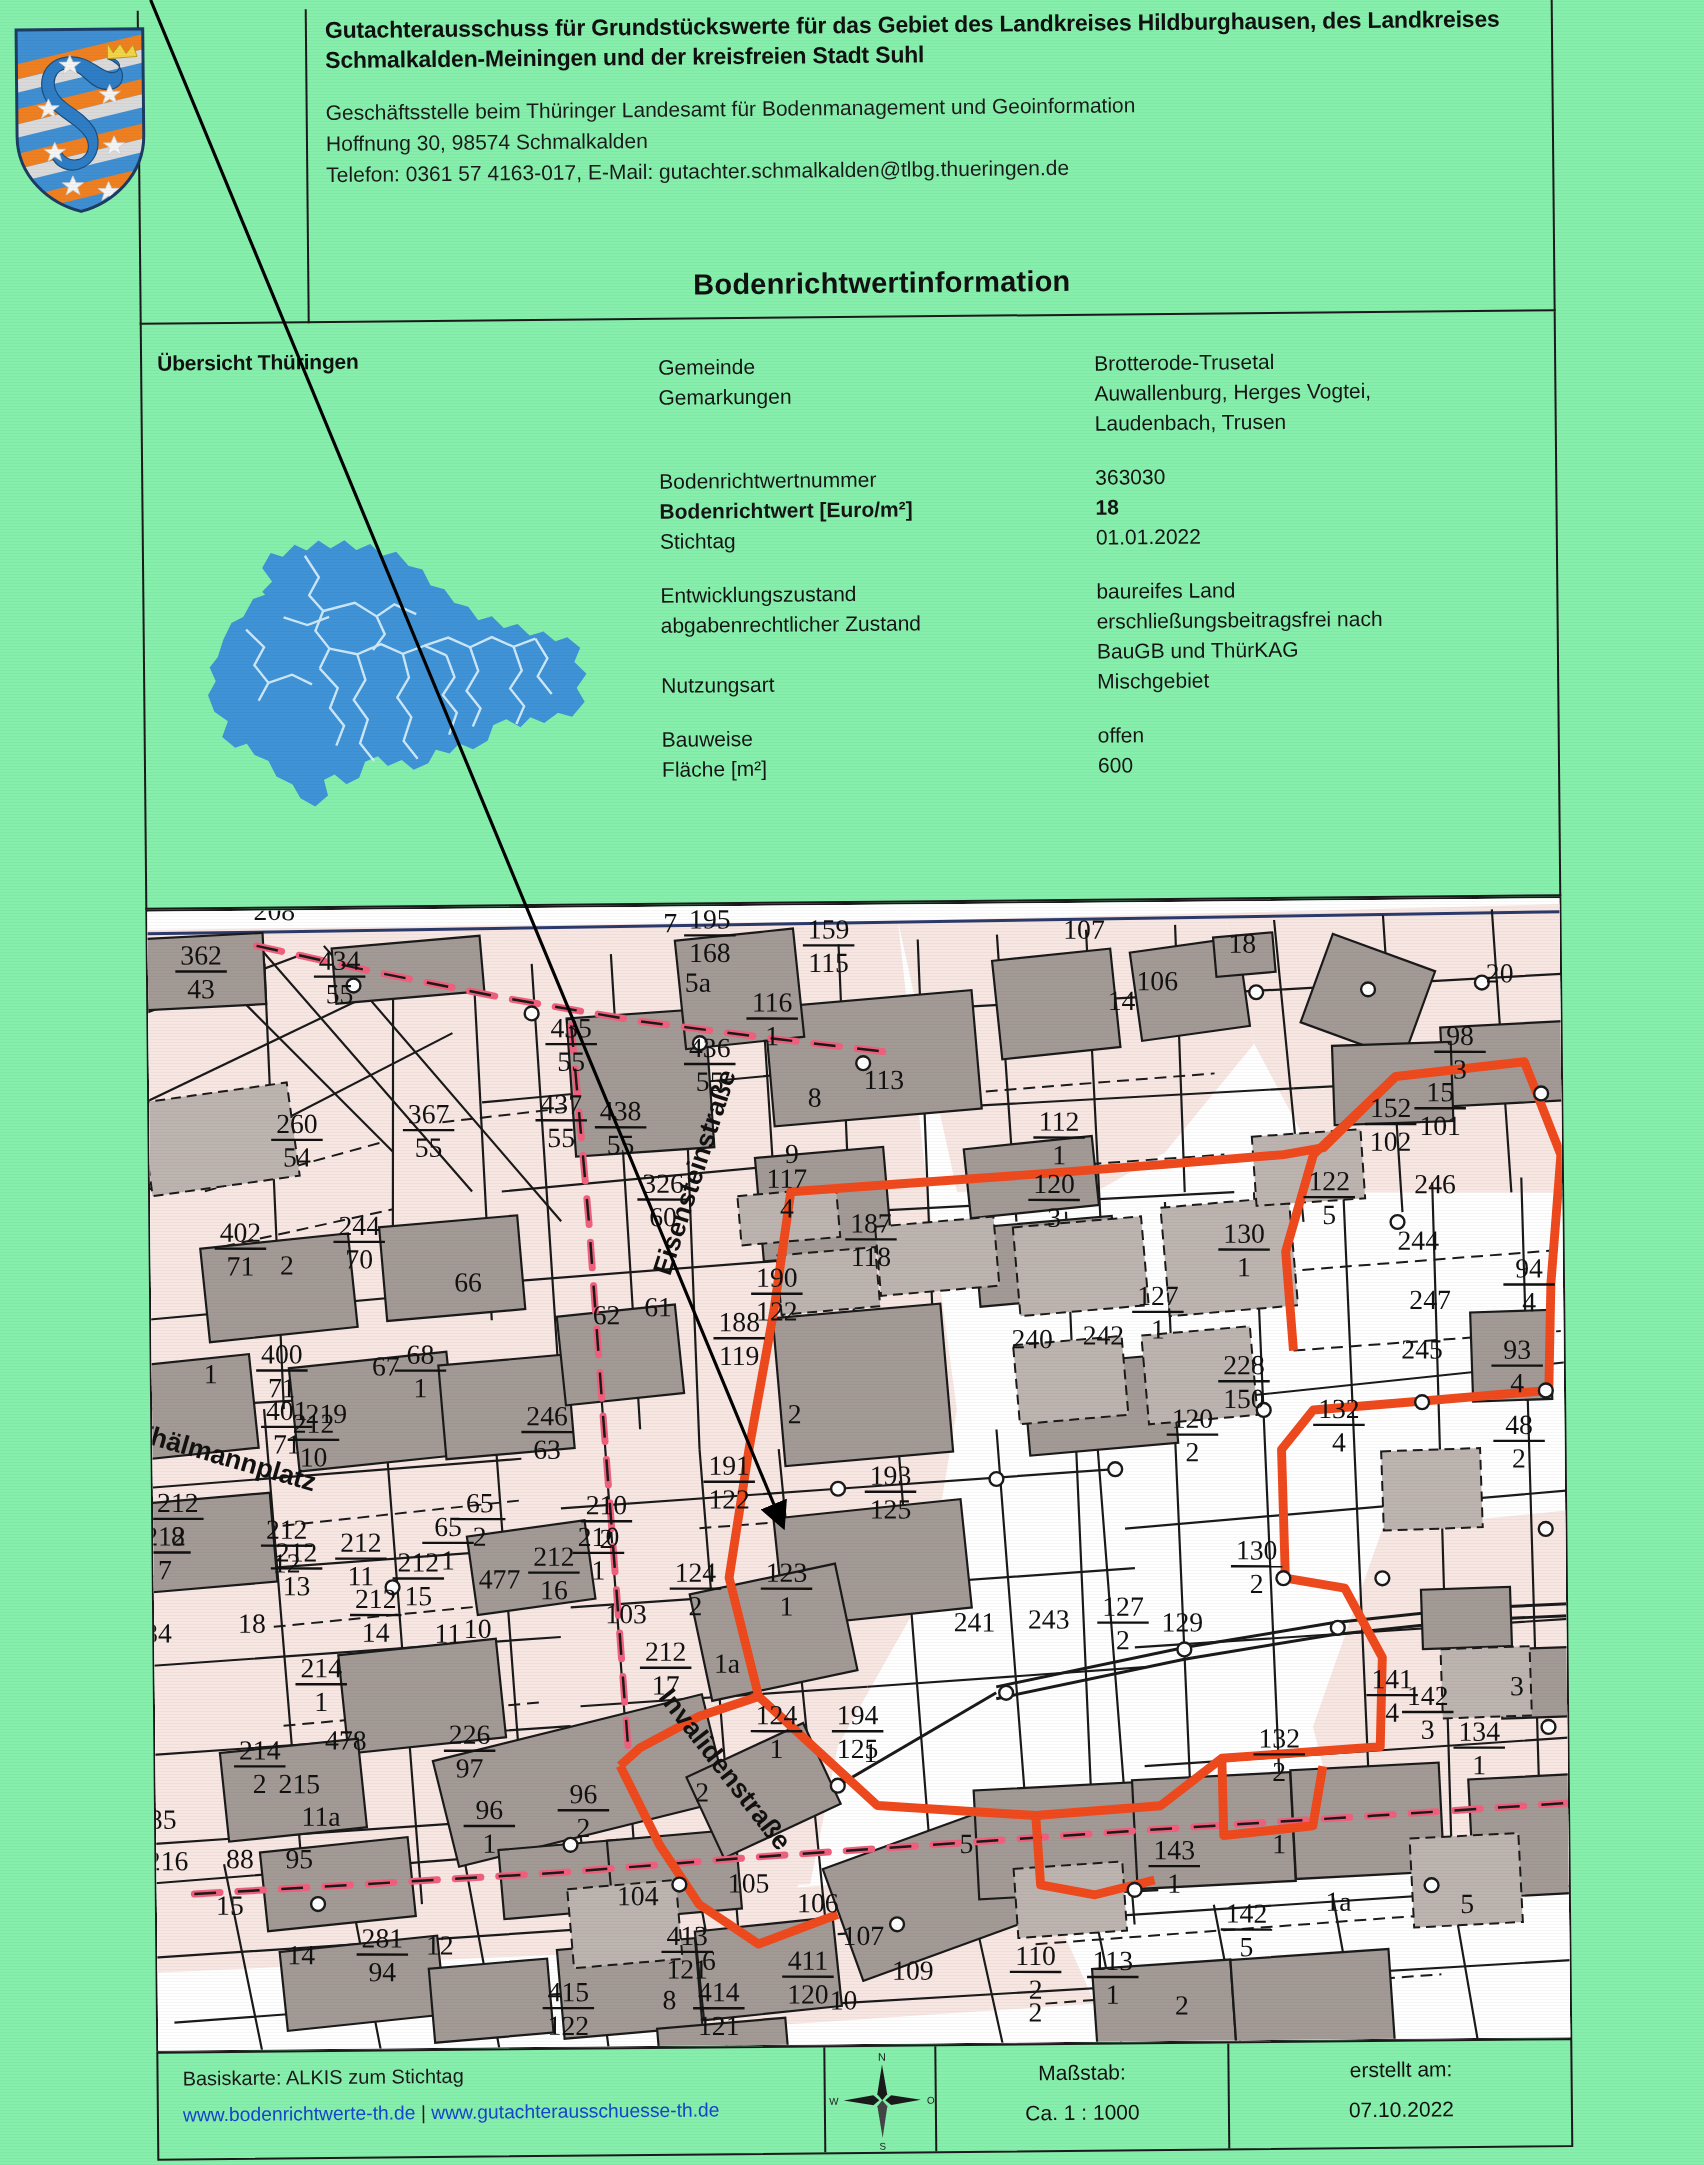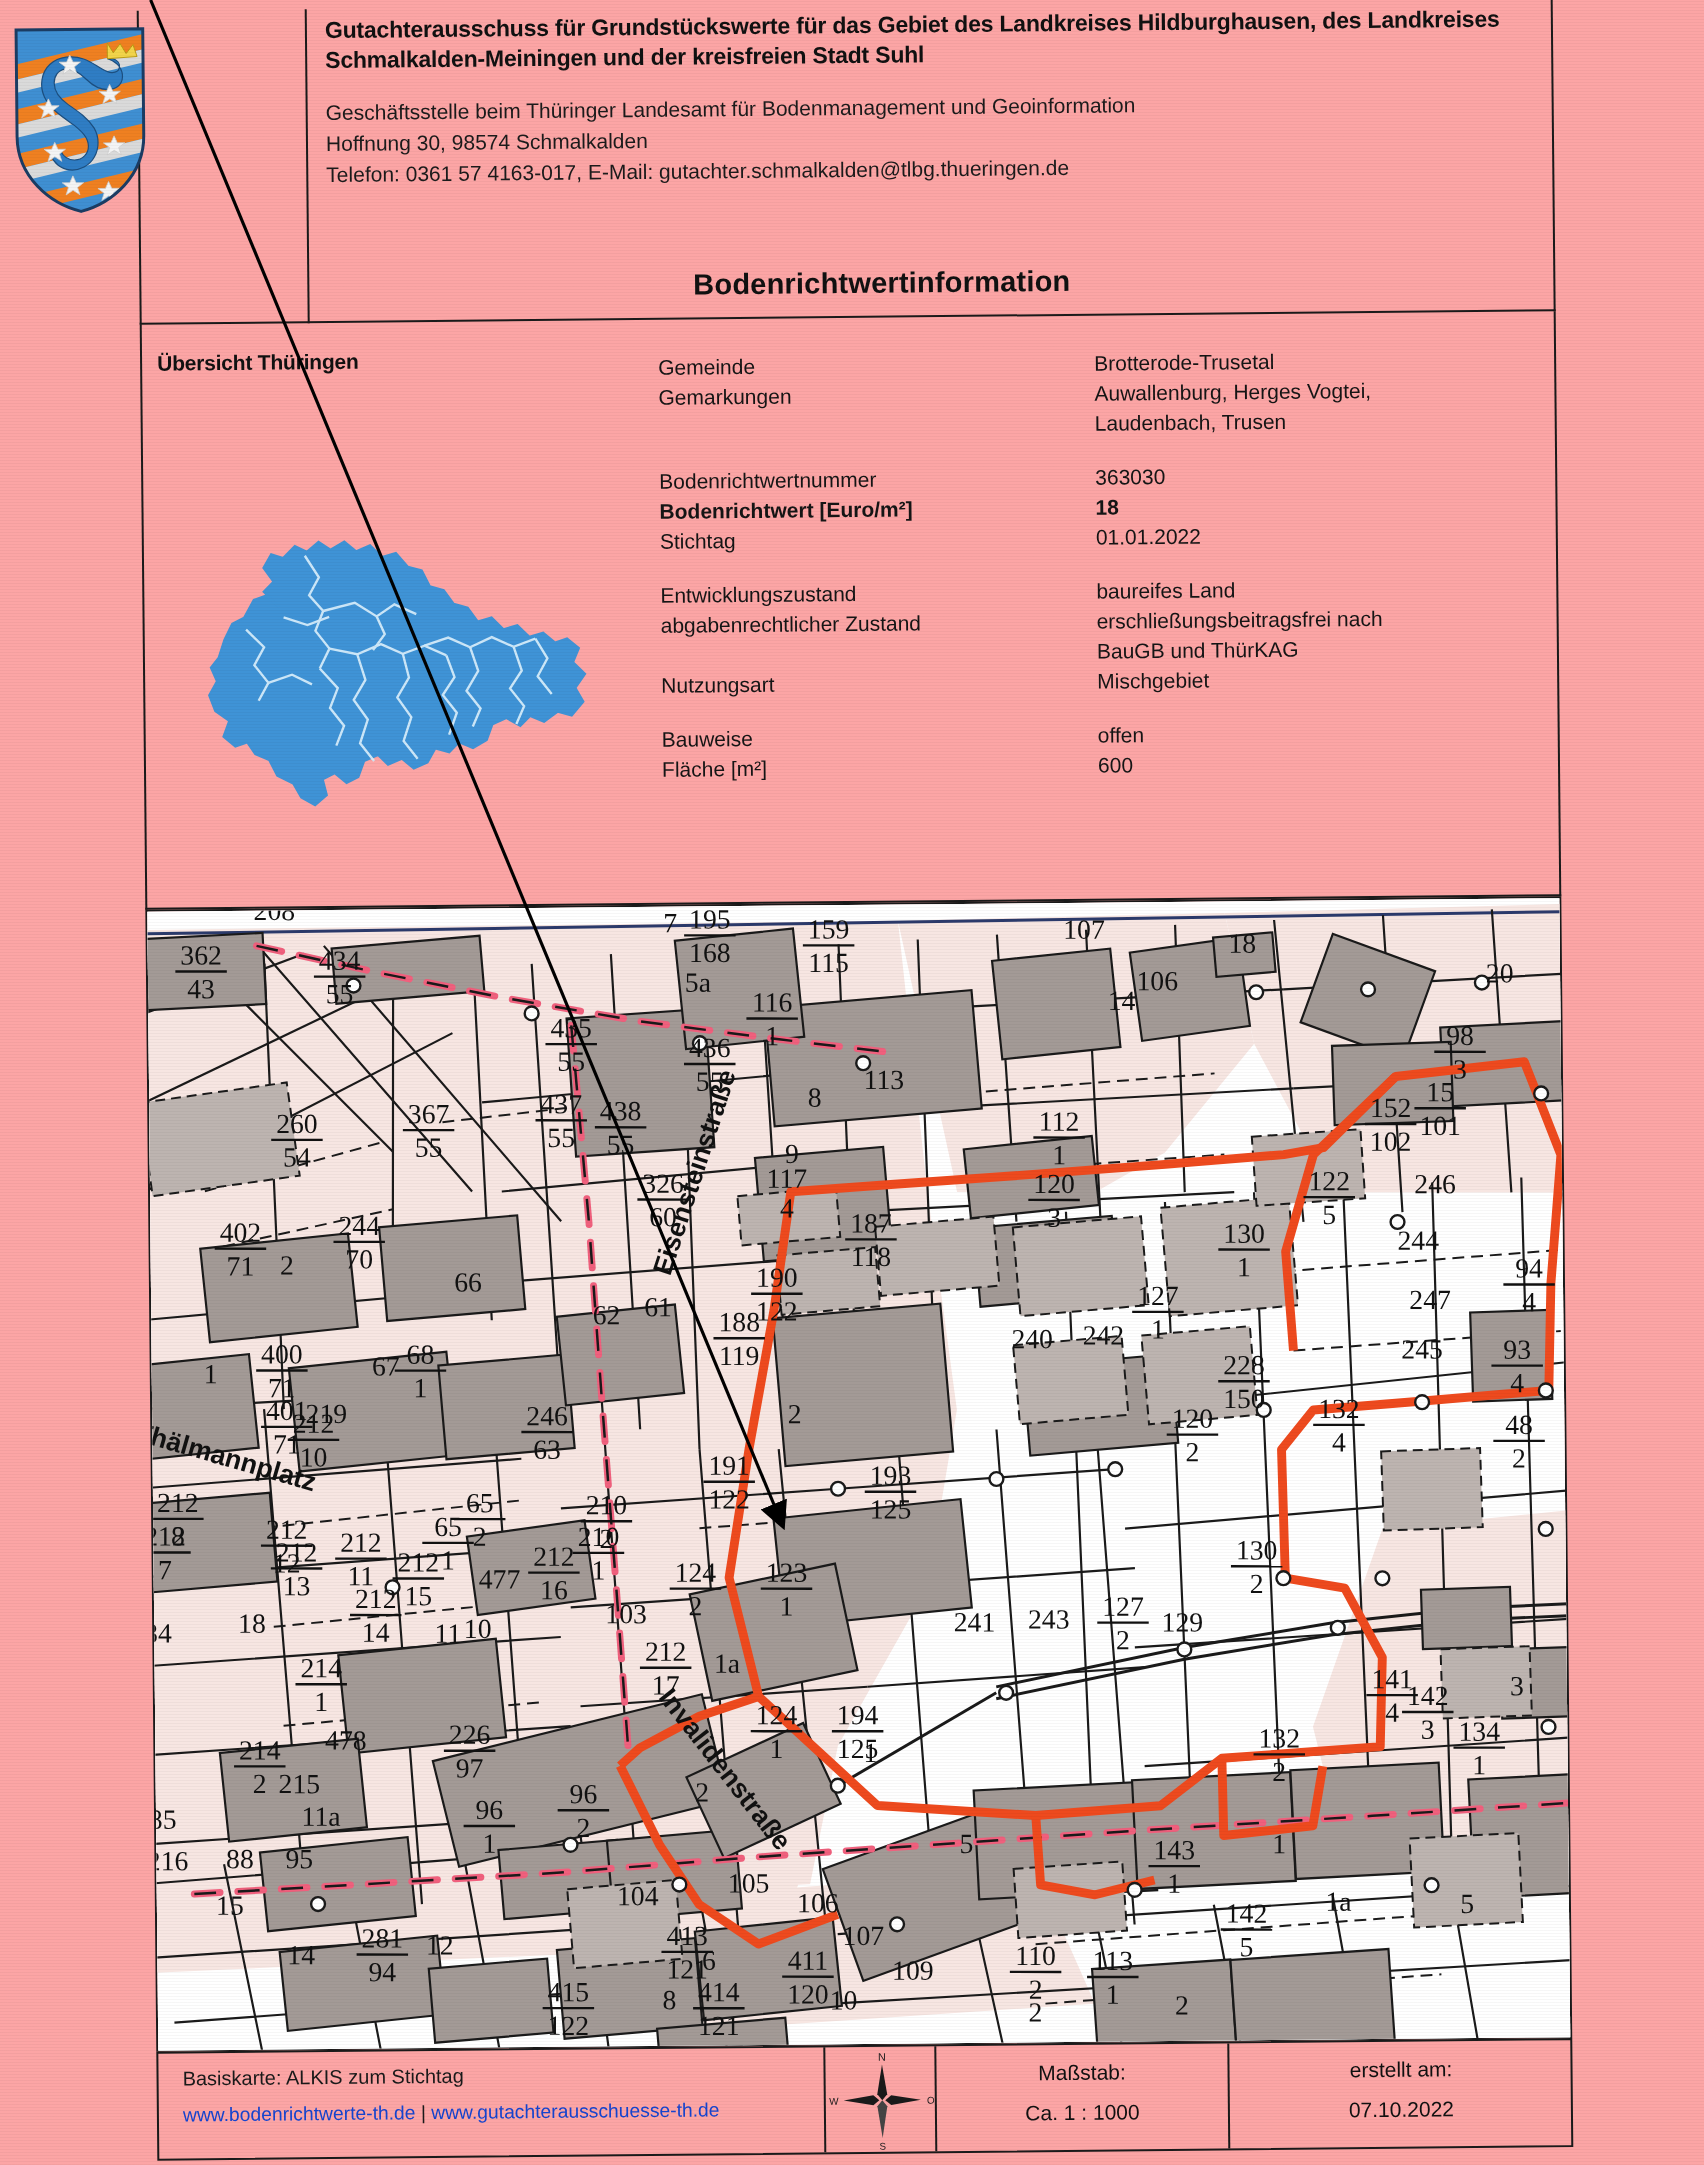--- a/index.html
+++ b/index.html
@@ -7,21 +7,21 @@
     width:1705px;height:2165px;
     background:#ffffff;
     font-family:"Liberation Sans", sans-serif;
     color:#111;
     overflow:hidden;
     position:relative;
   }
   #sheet{
     position:absolute;inset:0;
     
-    background:#fca5a5;
+    background:#86efac;
   }
   
   #skew{
     position:absolute;left:0;top:0;width:1705px;height:2165px;
     transform:rotate(-0.55deg);
     transform-origin:851px 1079px;
   }
   .frame{
     position:absolute;
     border:2px solid #1a1a1a;

